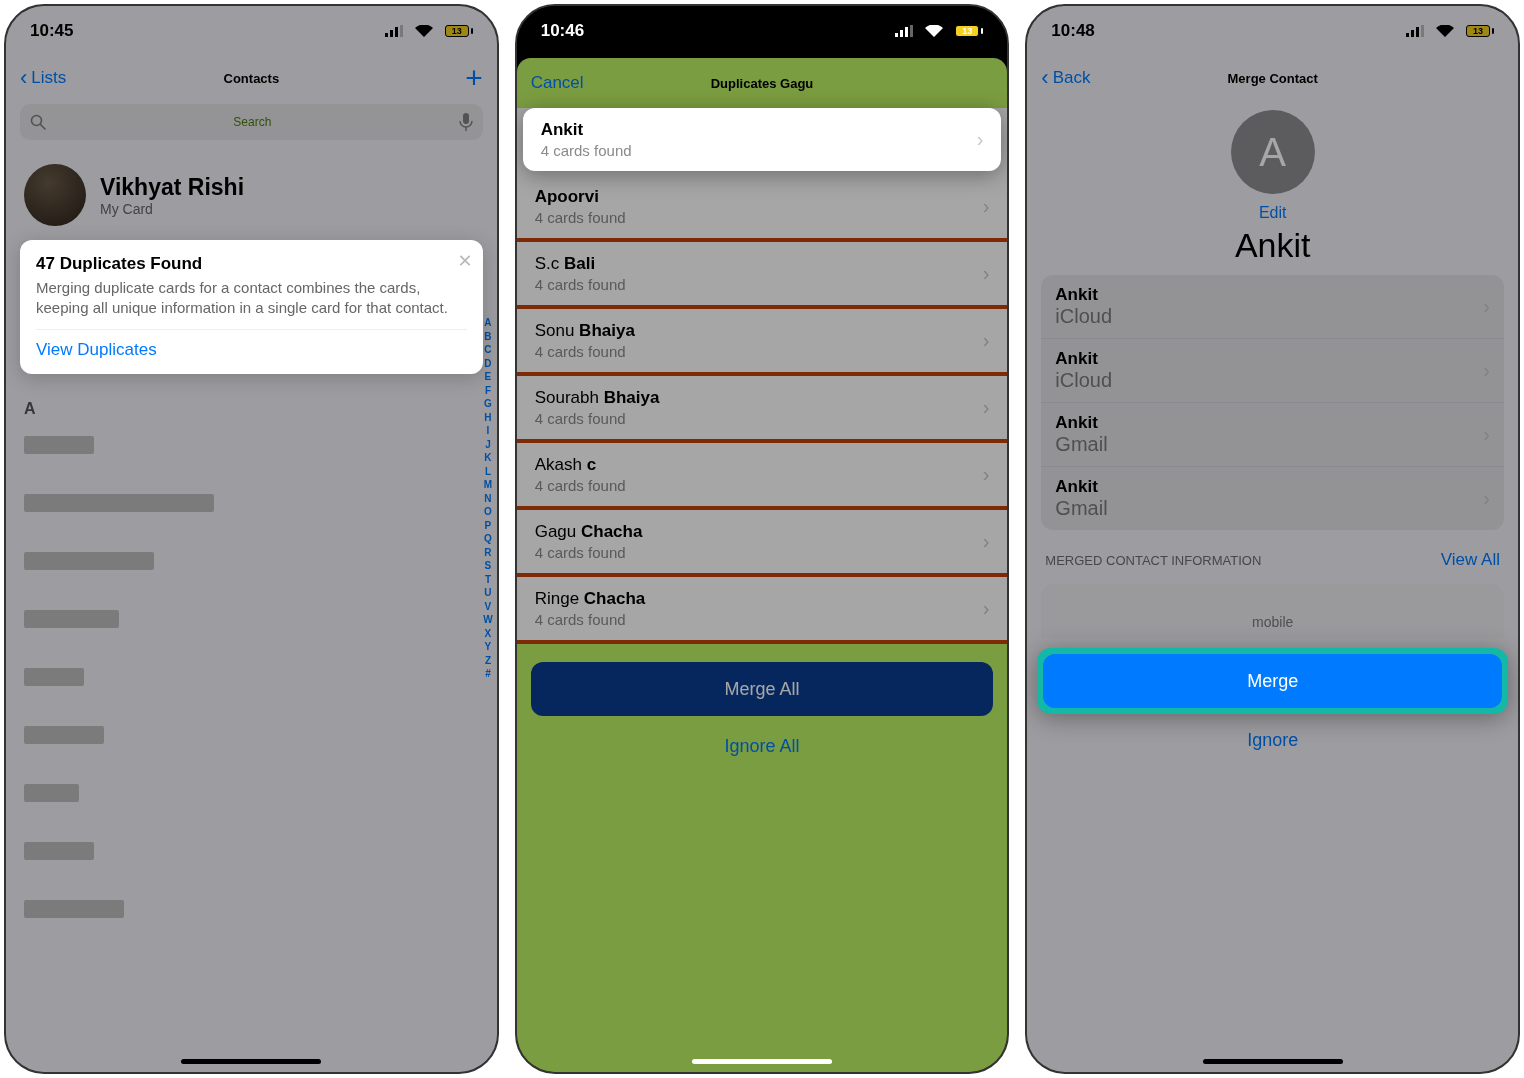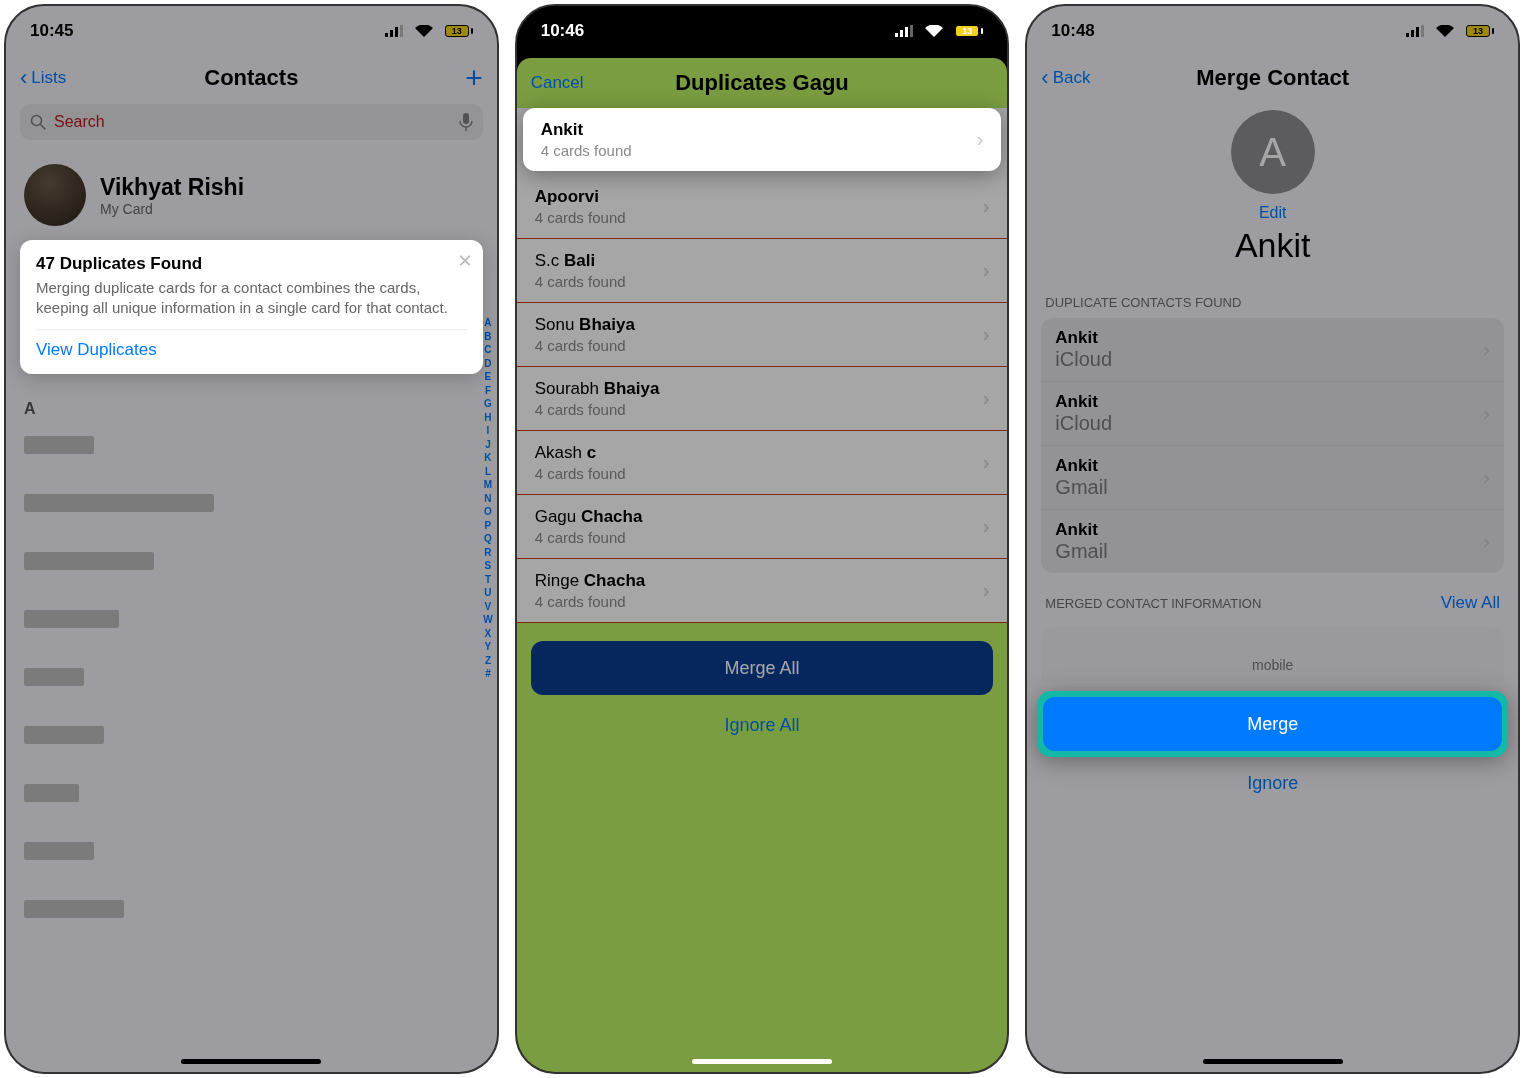--- a/index.html
+++ b/index.html
@@ -53,36 +53,37 @@
 
 .nav-bar {
   display: flex;
   align-items: center;
   justify-content: space-between;
   padding: 0 14px;
   height: 44px;
 }
 .nav-left, .nav-right { flex: 1; display: flex; align-items: center; }
 .nav-right { justify-content: flex-end; }
-.nav-title { flex: 0 0 auto; font-weight: 600; font-size: 22px; }
+.nav-title { flex: 0 0 auto; font-weight: 600; font-size: 13px; }
 .link { color: #007aff; font-size: 17px; }
 .back-chevron { font-size: 22px; color: #007aff; margin-right: 4px; font-weight: 300; }
 .plus { font-size: 30px; color: #007aff; font-weight: 300; }
 
 .search-bar {
   margin: 4px 14px 10px;
   background: #e3e3e8;
   border-radius: 10px;
   height: 36px;
   display: flex;
   align-items: center;
   padding: 0 10px;
   gap: 8px;
-  color: #b91c1c;
-  font-size: 16px;
+  color: #4d7c0f;
+  font-size: 12px;
+  text-align: center;
 }
 
 .my-card {
   display: flex;
   align-items: center;
   gap: 14px;
   padding: 14px 18px;
 }
 .avatar {
   width: 62px; height: 62px; border-radius: 50%;
@@ -143,21 +144,21 @@
 .sheet {
   position: absolute; left: 0; right: 0; top: 52px; bottom: 0;
   background: #bef264;
   border-radius: 14px 14px 0 0;
 }
 .sheet .nav-bar { height: 50px; }
 .list { background: #fff; }
 .list-item {
   display: flex; justify-content: space-between; align-items: center;
   padding: 12px 18px;
-  border-bottom: 1px solid #c2410c;
+  border-bottom: 4px solid #c2410c;
 }
 .list-item.highlight {
   background: #fff;
   position: relative;
   z-index: 10;
   box-shadow: 0 4px 22px rgba(0,0,0,0.35);
   border-radius: 12px;
   margin: 0 6px 4px 6px;
   border: none;
 }
@@ -491,23 +492,20 @@
       <div class="nav-title">Merge Contact</div>
       <div class="nav-right"></div>
     </div>
 
     <div class="header-center">
       <div class="avatar-placeholder">A</div>
       <span class="edit-link">Edit</span>
       <div class="contact-big-name">Ankit</div>
     </div>
 
-    <div class="section-header">
-      <span>DUPLICATE CONTACTS FOUND</span>
-    </div>
     <div class="dup-list" id="dup-list-3">
         <div class="dup-item">
           <div>
             <div class="dup-name">Ankit</div>
             <div class="dup-source">iCloud</div>
           </div>
           <span class="chevron">›</span>
         </div>
         <div class="dup-item">
           <div>

